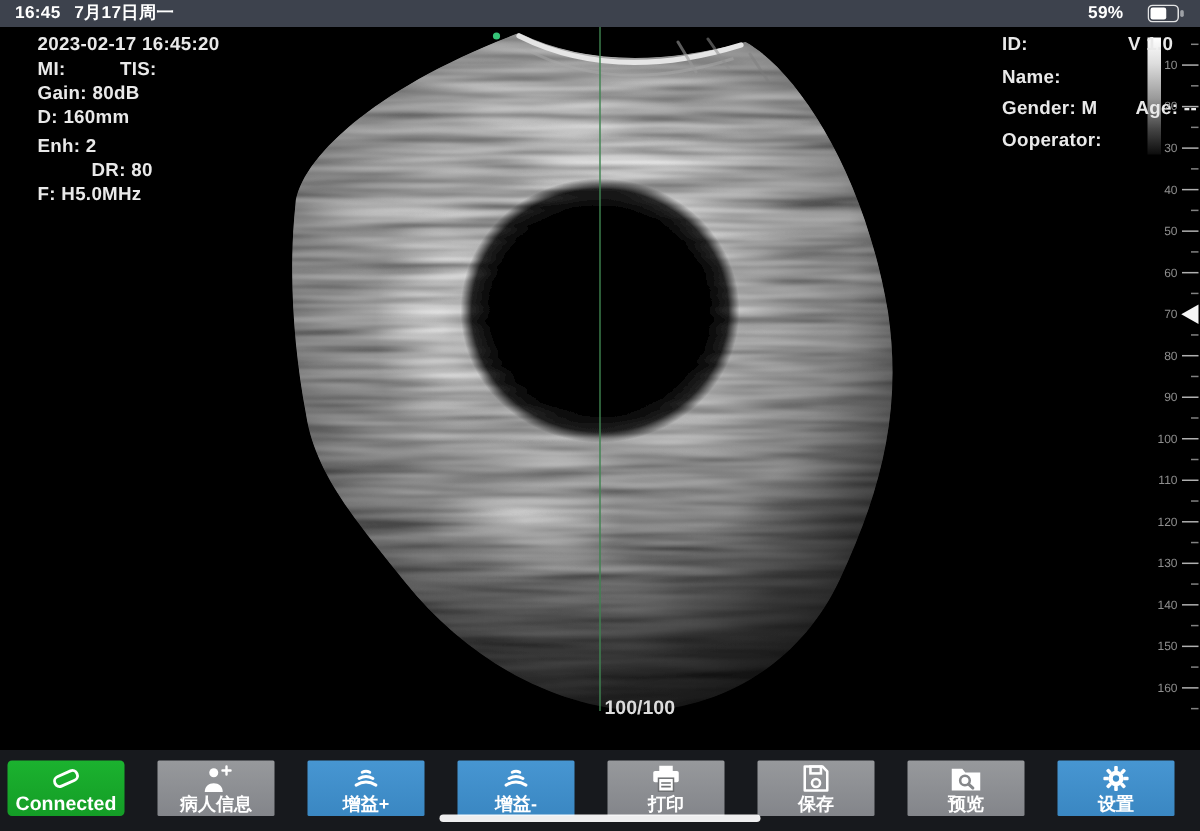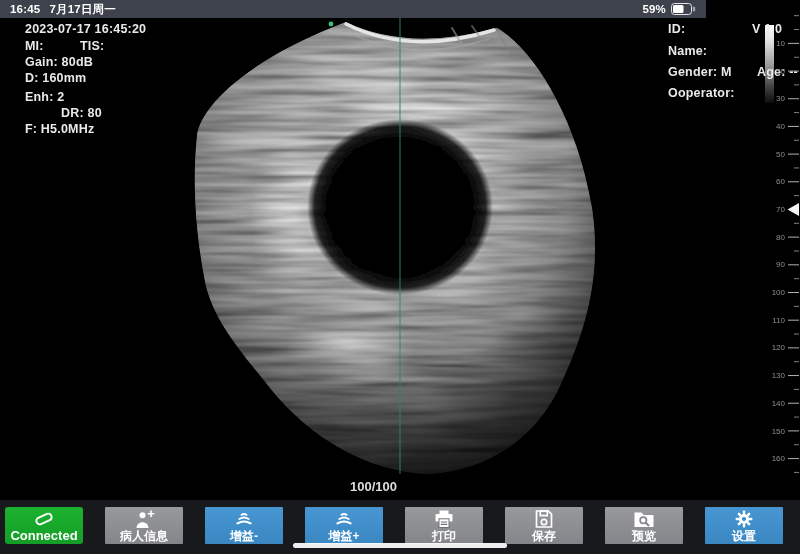--- a/index.html
+++ b/index.html
@@ -1,33 +1,33 @@
 <!DOCTYPE html>
 <html><head>
 <meta charset="utf-8">
 <style>
   html,body{margin:0;padding:0;background:#000;}
   .screen{position:relative;width:800px;height:554px;background:#000;overflow:hidden;
           font-family:"Liberation Sans",sans-serif;-webkit-font-smoothing:antialiased;}
 
   
-  .status-bar{position:absolute;top:0;left:0;width:706px;height:18px;background:#3d424d;
+  .status-bar{position:absolute;top:0;left:0;width:800px;height:18px;background:#3d424d;
               display:flex;justify-content:space-between;align-items:center;
               padding:0 10px;box-sizing:border-box;z-index:30;}
   .sb-left{display:flex;gap:9px;align-items:center;}
   .sb-text{color:#fff;font-size:11.5px;font-weight:700;letter-spacing:.2px;line-height:18px;}
-  .sb-right{display:flex;gap:5px;align-items:center;}
+  .sb-right{display:flex;gap:16px;align-items:center;}
 
   
   .image-area{position:absolute;top:18px;left:0;width:800px;height:482px;background:#000;}
   #us-svg{position:absolute;top:0;left:0;}
 
   .info-line{position:absolute;color:#e9e9e9;font-size:12.5px;font-weight:600;
              letter-spacing:.2px;white-space:pre;z-index:5;}
-  .frame-counter{position:absolute;left:350px;top:461px;width:100px;text-align:left;
+  .frame-counter{position:absolute;left:350px;top:446px;width:100px;text-align:right;
                  color:#dcdcdc;font-size:13px;font-weight:600;z-index:6;}
 
   .grayscale-bar{position:absolute;left:765px;top:7px;width:9px;height:78px;z-index:4;
                  background:linear-gradient(180deg,#ffffff 0%,#dedede 22%,#9a9a9a 52%,#454545 78%,#0c0c0c 100%);}
 
   #ruler-svg{position:absolute;top:0;left:0;z-index:5;pointer-events:none;}
 
   
   .toolbar{position:absolute;top:500px;left:0;width:800px;height:54px;background:#17191d;
            display:flex;justify-content:space-between;align-items:flex-start;
@@ -125,21 +125,21 @@
         <path d="M500 18 L512 36" stroke="#7d7d7d" stroke-width="2" opacity="0.45" stroke-linecap="round"></path>
       </g>
 
       <ellipse cx="345" cy="160" rx="430" ry="410" fill="url(#vig)"></ellipse>
 
       <line x1="400" y1="0" x2="400" y2="456" stroke="#3f8351" stroke-width="1" opacity="0.95"></line>
       <circle cx="331" cy="6" r="2.4" fill="#35c478"></circle>
     </svg>
 
     <div>
-      <div class="info-line" style="left:25px;top:4px;">2023-07-17 16:45:20</div>
+      <div class="info-line" style="left:25px;top:4px;">2023-02-17 16:45:20</div>
       <div class="info-line" style="left:25px;top:21px;">MI:</div>
       <div class="info-line" style="left:80px;top:21px;">TIS:</div>
       <div class="info-line" style="left:25px;top:37px;">Gain: 80dB</div>
       <div class="info-line" style="left:25px;top:53px;">D: 160mm</div>
       <div class="info-line" style="left:25px;top:72px;">Enh: 2</div>
       <div class="info-line" style="left:25px;top:88px;padding-left:36px;">DR: 80</div>
       <div class="info-line" style="left:25px;top:104px;">F: H5.0MHz</div>
     </div>
 
     <div>
@@ -229,31 +229,31 @@
         <span class="lb">病人信息</span>
       </button>
       <button class="tb-btn tb-blue">
         <span class="ic">
           <svg width="26" height="20" viewBox="0 0 26 20" fill="none" stroke="#fff" stroke-width="2" stroke-linecap="round">
             <path d="M10.5 5.8 Q13 4.4 15.5 5.8"></path>
             <path d="M8.4 10 Q13 7.2 17.6 10"></path>
             <path d="M6.4 14.4 Q13 10.4 19.6 14.4"></path>
           </svg>
         </span>
-        <span class="lb">增益-</span>
+        <span class="lb">增益+</span>
       </button>
       <button class="tb-btn tb-blue">
         <span class="ic">
           <svg width="26" height="20" viewBox="0 0 26 20" fill="none" stroke="#fff" stroke-width="2" stroke-linecap="round">
             <path d="M10.5 5.8 Q13 4.4 15.5 5.8"></path>
             <path d="M8.4 10 Q13 7.2 17.6 10"></path>
             <path d="M6.4 14.4 Q13 10.4 19.6 14.4"></path>
           </svg>
         </span>
-        <span class="lb">增益+</span>
+        <span class="lb">增益-</span>
       </button>
       <button class="tb-btn tb-gray">
         <span class="ic">
           <svg width="26" height="20" viewBox="0 0 26 20">
             <path d="M8.5 1.5h9v4h-9z" fill="#fff"></path>
             <rect x="4.5" y="5" width="17" height="7.5" rx="1.2" fill="#fff"></rect>
             <rect x="8" y="9.8" width="10" height="8.7" fill="#fff" stroke="#6f7173" stroke-width="1"></rect>
             <path d="M9.8 13h6.4M9.8 15.4h6.4" stroke="#6f7173" stroke-width="1.1"></path>
           </svg>
         </span>

